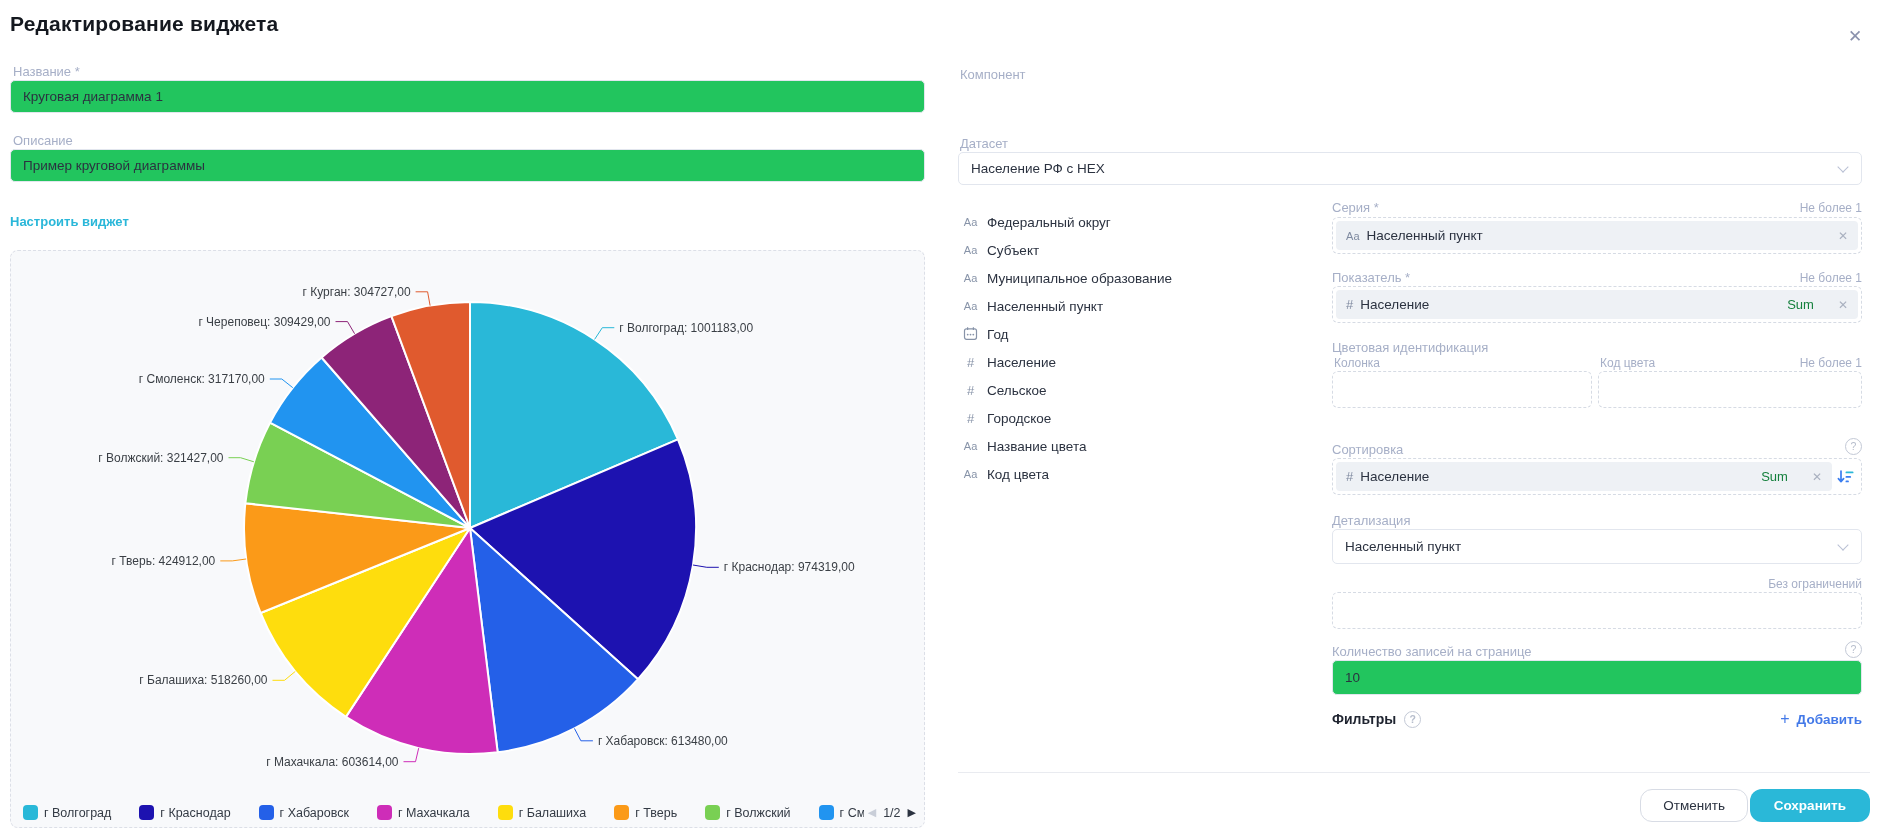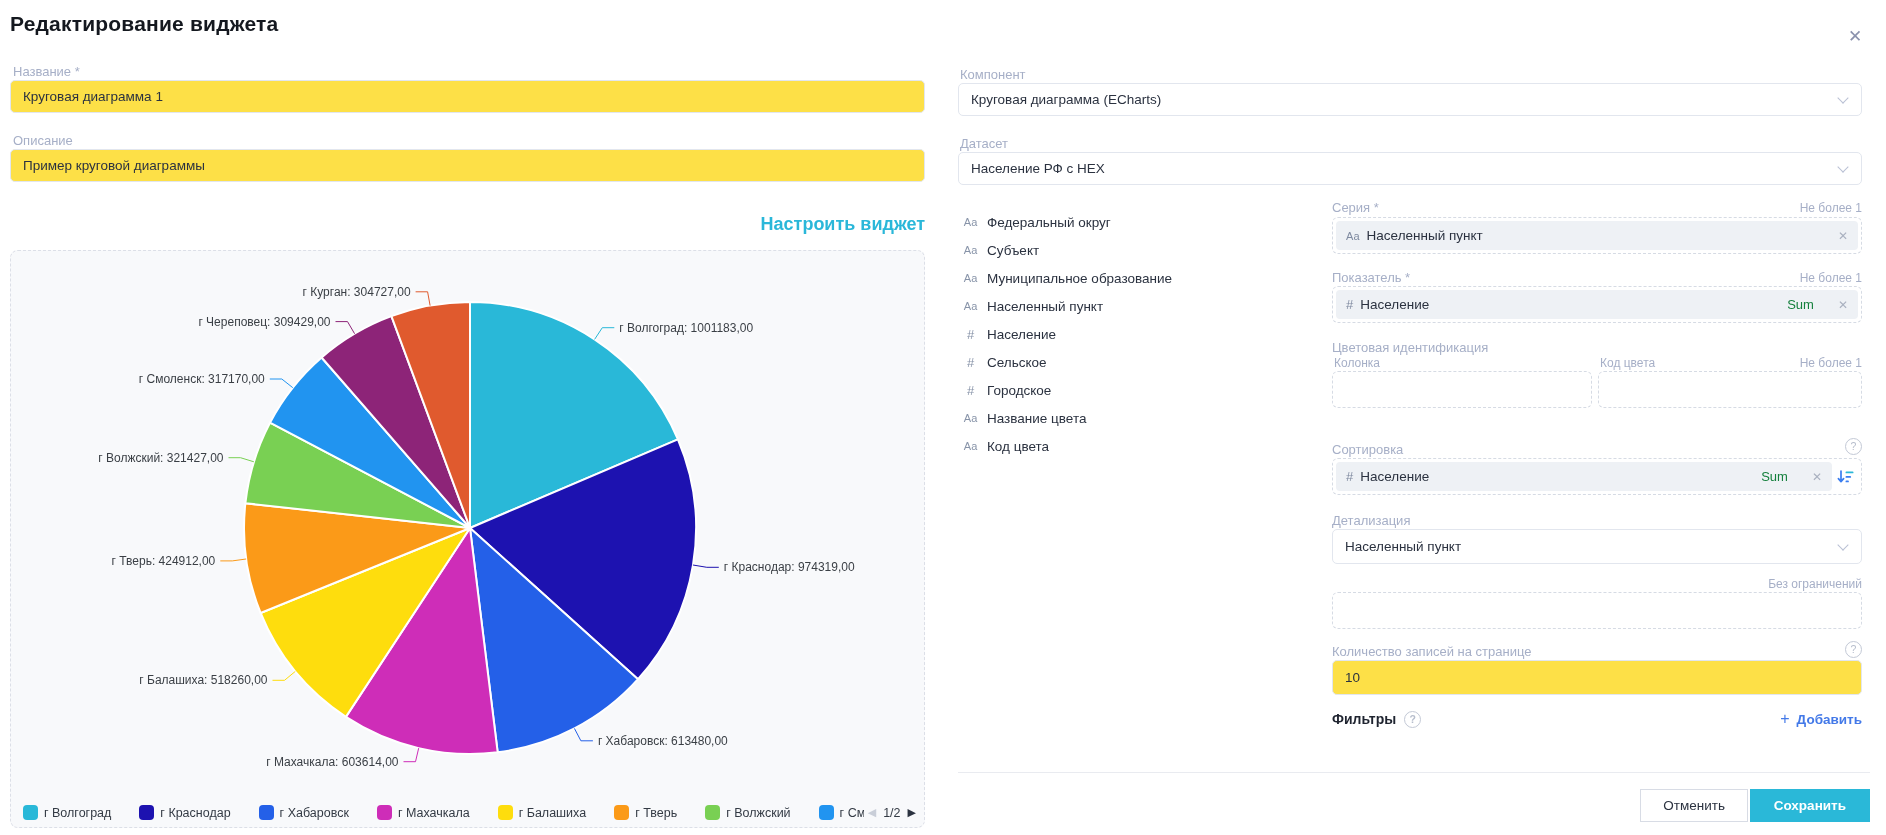--- a/index.html
+++ b/index.html
@@ -9,21 +9,21 @@
     color:#2b3240;overflow:hidden;
   }
   .abs{position:absolute;}
   
   .dlg-title{left:10px;top:12px;font-size:21px;font-weight:700;color:#14181f;letter-spacing:.2px;}
   .close-btn{left:1846px;top:26px;font-size:17px;color:#8b92ad;cursor:pointer;background:none;border:none;padding:2px;line-height:1;}
   
   .f-label{font-size:13px;color:#a6afc7;}
   .limit{font-size:12px;color:#a6afc7;}
   .t-input{
-    box-sizing:border-box;border:1px solid #e2e6ee;border-radius:5px;background:#fde047;
+    box-sizing:border-box;border:1px solid #e2e6ee;border-radius:5px;background:#22c55e;
     font-size:13.5px;color:#2b3240;padding:0 12px;font-family:inherit;outline:none;
   }
   .sel{
     box-sizing:border-box;border:1px solid #e2e6ee;border-radius:5px;background:#fff;
     font-size:13.5px;color:#2b3240;padding:0 28px 0 12px;display:flex;align-items:center;cursor:pointer;
   }
   .chev{width:7px;height:7px;border-right:1.6px solid #b9c0d4;border-bottom:1.6px solid #b9c0d4;
     transform:rotate(45deg);position:absolute;right:14px;top:50%;margin-top:-6px;}
   .dashed{
     box-sizing:border-box;border:1px dashed #d6dbe4;border-radius:6px;background:#fff;
@@ -36,21 +36,21 @@
   .chip .pfx{font-size:11px;color:#7f8aa0;margin-right:7px;flex:0 0 auto;}
   .chip .pfx.hash{font-size:13px;}
   .chip .grow{flex:1;}
   .chip .agg{color:#15803d;font-size:13px;margin-right:24px;}
   .chip .rm{color:#a9b0bf;font-size:12px;cursor:pointer;}
   .help{
     display:inline-block;width:15px;height:15px;border:1px solid #c3c9d6;border-radius:50%;
     color:#b6bdcc;font-size:10.5px;text-align:center;line-height:15px;cursor:pointer;flex:0 0 auto;
   }
   
-  .cfg-link{left:10px;top:214px;width:915px;text-align:right;font-size:18px;font-weight:600;color:#2ab7d9;cursor:pointer;}
+  .cfg-link{left:10px;top:214px;width:915px;font-size:13px;font-weight:600;color:#2ab7d9;cursor:pointer;}
   .chart-panel{
     left:10px;top:250px;width:915px;height:578px;box-sizing:border-box;
     border:1px dashed #dcdfe7;border-radius:8px;background:#f8f9fb;
   }
   .legend-row{position:absolute;left:12px;right:8px;bottom:7px;display:flex;align-items:center;}
   .legend-items{display:flex;align-items:center;gap:28px;overflow:hidden;flex:1;white-space:nowrap;}
   .legend-item{display:flex;align-items:center;gap:6px;font-size:12.5px;color:#333a44;cursor:pointer;flex:0 0 auto;}
   .legend-item:last-child{flex:0 1 auto;overflow:hidden;}
   .sw{width:15px;height:15px;border-radius:4px;flex:0 0 auto;}
   .legend-pager{display:flex;align-items:center;gap:7px;font-size:12.5px;color:#333a44;flex:0 0 auto;margin-left:4px;}
@@ -59,21 +59,21 @@
   
   .rcol{left:958px;top:0;width:912px;height:835px;}
   .fields-list{position:absolute;left:4px;top:208px;width:340px;}
   .field-item{height:28px;display:flex;align-items:center;gap:8px;font-size:13.5px;color:#2b3240;cursor:grab;}
   .field-item .fi-ic{color:#8793a8;font-size:11px;width:17px;text-align:center;flex:0 0 auto;}
   .field-item .fi-ic.hash{font-size:13px;}
   .cfg{position:absolute;left:374px;top:0;width:530px;}
   .row-between{position:absolute;left:0;width:530px;display:flex;justify-content:space-between;align-items:center;}
   .sort-btn{width:26px;display:flex;align-items:center;justify-content:center;cursor:pointer;flex:0 0 auto;}
   .divider{position:absolute;left:0;width:912px;height:1px;background:#e9ebf0;}
-  .btn{box-sizing:border-box;height:33px;border-radius:0;font-size:13.5px;font-family:inherit;cursor:pointer;display:flex;align-items:center;justify-content:center;}
+  .btn{box-sizing:border-box;height:33px;border-radius:12px;font-size:13.5px;font-family:inherit;cursor:pointer;display:flex;align-items:center;justify-content:center;}
   .btn-cancel{border:1px solid #d8dce5;background:#fff;color:#2b3240;padding:0 22px;}
   .btn-save{border:none;background:#2ab8d8;color:#fff;padding:0 24px;font-weight:600;}
   .add-link{display:flex;align-items:center;gap:7px;color:#4379e8;font-size:13.5px;font-weight:600;cursor:pointer;}
   .add-link .plus{font-weight:400;font-size:16px;}
   .filters-label{font-size:14px;font-weight:700;color:#1f2430;display:flex;align-items:center;gap:8px;}
   svg text{font-family:"Liberation Sans","DejaVu Sans",sans-serif;}
 </style>
 </head>
 <body>
 
@@ -163,24 +163,20 @@
       <span class="pg-prev">◀</span>
       <span>1/2</span>
       <span class="pg-next">▶</span>
     </div>
   </div>
 </div>
 
 <div class="abs rcol">
 
   <div class="abs f-label" style="left:2px;top:67px;">Компонент</div>
-  <div class="abs sel" style="left:0;top:83px;width:904px;height:33px;">
-    <span>Круговая диаграмма (ECharts)</span>
-    <span class="chev"></span>
-  </div>
 
   <div class="abs f-label" style="left:2px;top:136px;">Датасет</div>
   <div class="abs sel" style="left:0;top:152px;width:904px;height:33px;">
     <span>Население РФ с HEX</span>
     <span class="chev"></span>
   </div>
 
   <div class="fields-list" id="fields-list">
       <div class="field-item">
         <span class="fi-ic">Аа</span>
@@ -190,20 +186,31 @@
         <span class="fi-ic">Аа</span>
         <span>Субъект</span>
       </div>
       <div class="field-item">
         <span class="fi-ic">Аа</span>
         <span>Муниципальное образование</span>
       </div>
       <div class="field-item">
         <span class="fi-ic">Аа</span>
         <span>Населенный пункт</span>
+      </div>
+      <div class="field-item">
+        <span class="fi-ic"><svg width="15" height="15" viewBox="0 0 15 15">
+            <rect x="1.5" y="2.8" width="12" height="10.5" rx="2" fill="none" stroke="#8793a8" stroke-width="1.2"></rect>
+            <line x1="4.6" y1="1.2" x2="4.6" y2="4" stroke="#8793a8" stroke-width="1.2"></line>
+            <line x1="10.4" y1="1.2" x2="10.4" y2="4" stroke="#8793a8" stroke-width="1.2"></line>
+            <circle cx="4.7" cy="8.6" r="0.9" fill="#8793a8"></circle>
+            <circle cx="7.5" cy="8.6" r="0.9" fill="#8793a8"></circle>
+            <circle cx="10.3" cy="8.6" r="0.9" fill="#8793a8"></circle>
+          </svg></span>
+        <span>Год</span>
       </div>
       <div class="field-item">
         <span class="fi-ic hash">#</span>
         <span>Население</span>
       </div>
       <div class="field-item">
         <span class="fi-ic hash">#</span>
         <span>Сельское</span>
       </div>
       <div class="field-item">

